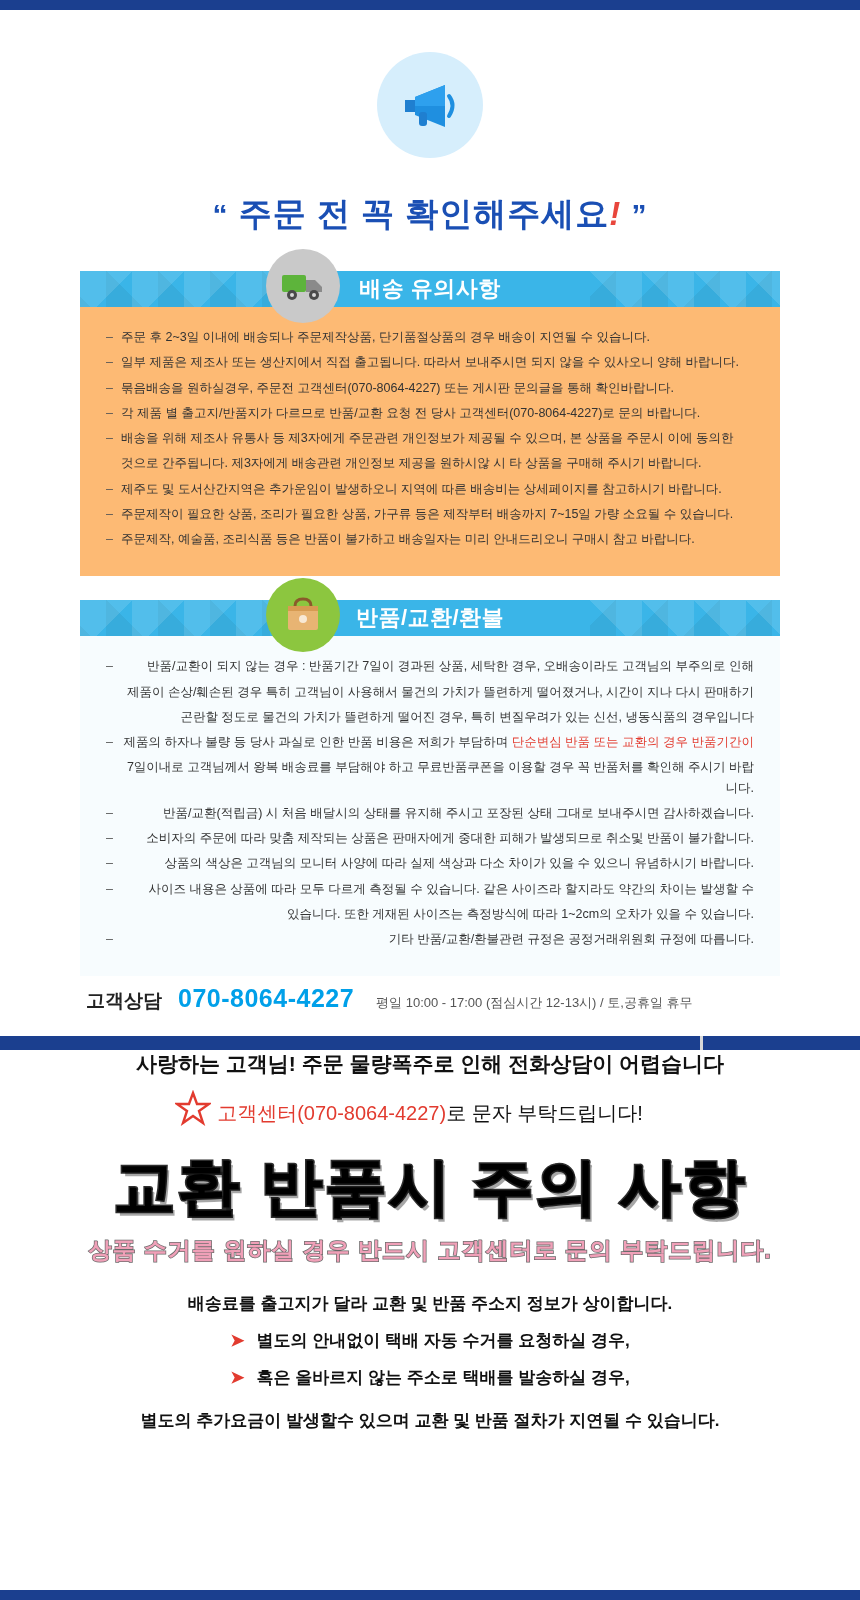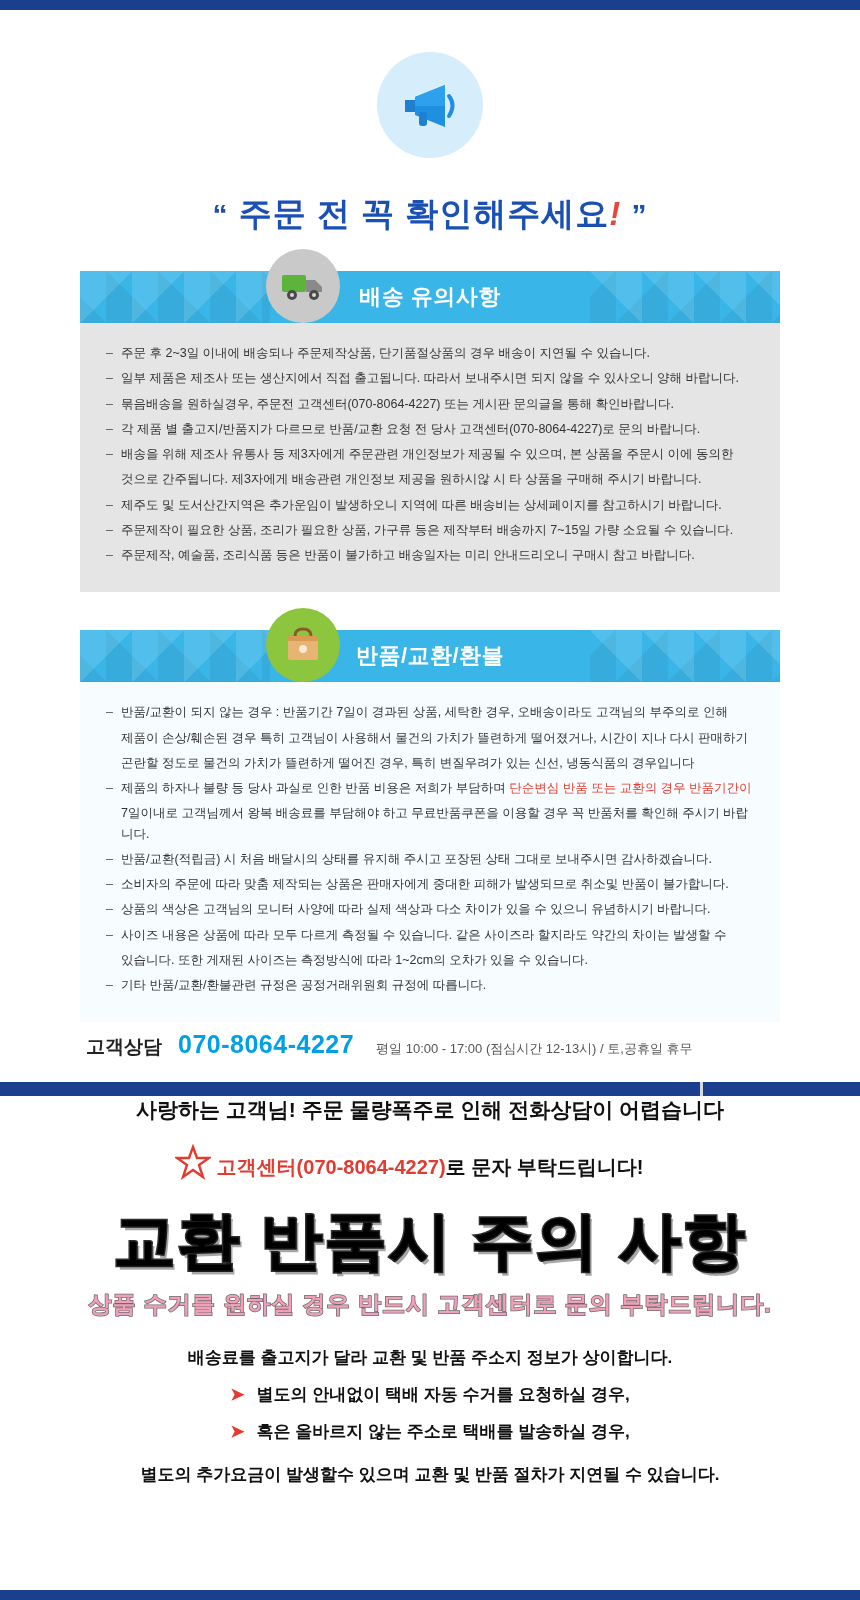--- a/index.html
+++ b/index.html
@@ -46,24 +46,24 @@
     font-weight: bold;
     color: #1a4fb4;
     letter-spacing: 1px;
   }
   .headline .q { color: #1a4fb4; font-size: 30px; }
   .headline .exc { color: #e8463c; font-style: italic; }
 
   
   .section { width: 700px; margin: 0 auto; }
   .sec-delivery { margin-top: 34px; }
-  .sec-return { margin-top: 38px; }
+  .sec-return { margin-top: 24px; text-align: right; }
 
   .sec-head {
-    height: 52px;
+    height: 36px;
     background: #3ab5e8;
     position: relative;
     display: flex;
     align-items: center;
     justify-content: center;
     overflow: visible;
   }
   
   .sec-head::before {
     content: "";
@@ -93,21 +93,21 @@
     left: 186px;
     top: -22px;
     width: 74px; height: 74px;
     border-radius: 50%;
     display: flex; align-items: center; justify-content: center;
   }
   .badge-gray { background: #c9c9c9; }
   .badge-green { background: #8cc63f; }
 
   .sec-body {
-    background: #e5e5e5;
+    background: #fdba74;
     padding: 20px 26px 22px 26px;
   }
   .sec-body.white { background: #f7fcfe; }
 
   ul.lines { list-style: none; }
   ul.lines li {
     font-size: 12.5px;
     color: #333333;
     line-height: 1.62;
     padding-left: 15px;
@@ -149,23 +149,23 @@
     content: "";
     position: absolute;
     left: 700px; top: 0; width: 3px; height: 14px;
     background: #d8d8d8;
   }
 
   
   .lower { text-align: center; }
   .lower-h1 { font-size: 21px; font-weight: bold; color: #111; }
   .lower-h2 {
-    margin-top: 30px;
+    margin-top: 22px;
     font-size: 20px;
-    font-weight: bold;
+    font-weight: normal;
     color: #111;
     position: relative;
     display: inline-block;
   }
   .lower-h2 .hl { color: #e23b2f; }
   .star-mark {
     position: absolute;
     left: -42px; top: -10px;
     width: 36px; height: 36px;
   }

